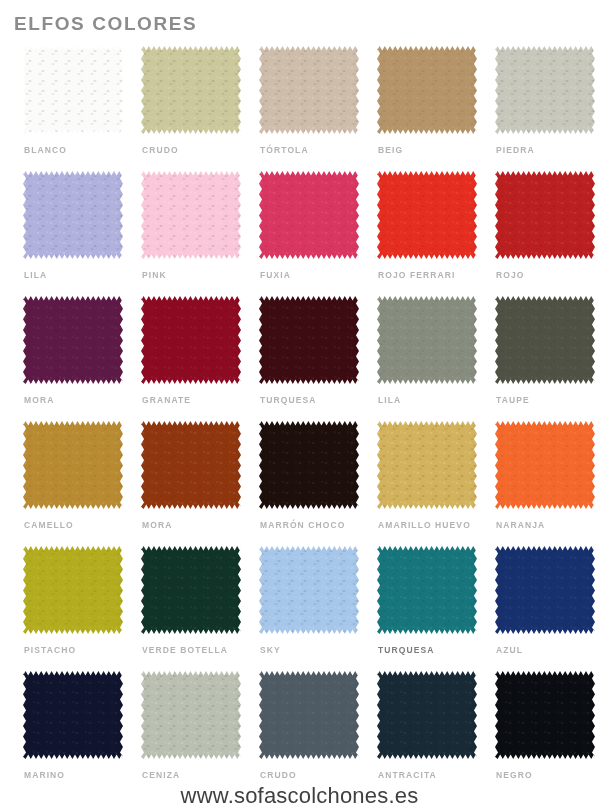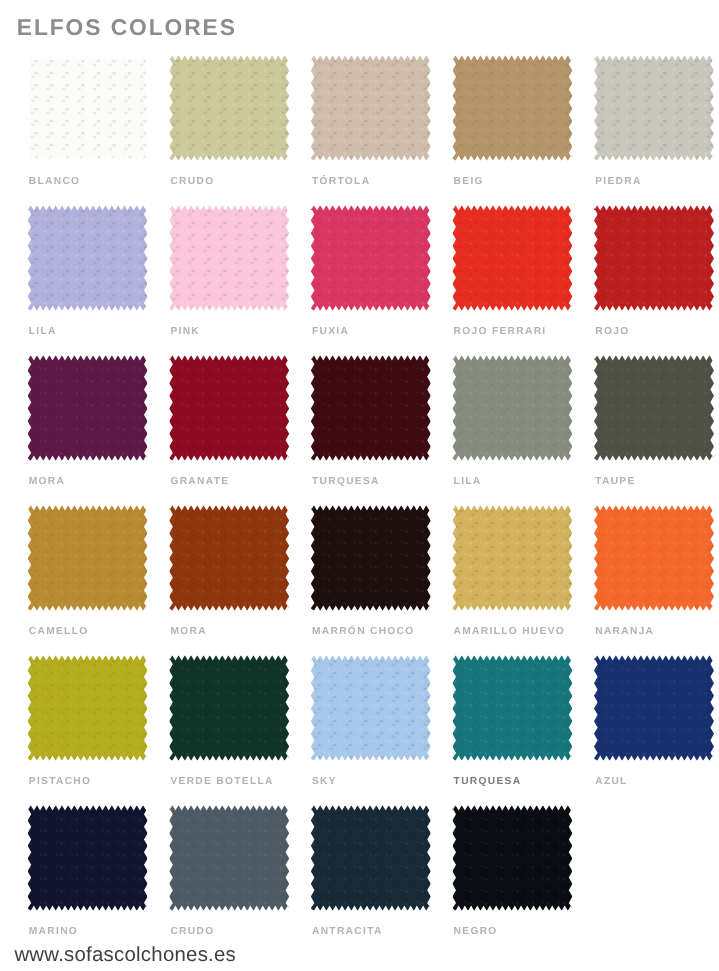--- a/index.html
+++ b/index.html
@@ -137,25 +137,25 @@
     color: #b3b3b3;
     line-height: 11px;
     white-space: nowrap;
   }
 
   .label.emphasis { color: #7b7b7b; }
 
   
   #footer {
     position: absolute;
-    left: 12px;
+    left: 0;
     right: 0;
     top: 785px;
-    text-align: left;
-    font-size: 17px;
+    text-align: center;
+    font-size: 22px;
     color: #3f3f3f;
     letter-spacing: 0.2px;
     line-height: 21px;
   }
 </style>
 </head>
 <body>
 
 <div id="page">
 
@@ -365,20 +365,28 @@
       <div class="cell">
         <div class="swatch-wrap">
           <div class="swatch swatch-dark" style="background-color: rgb(17, 20, 46);">
             <div class="grain"></div>
           </div>
         </div>
         <div class="label">MARINO</div>
       </div>
       <div class="cell">
         <div class="swatch-wrap">
+          <div class="swatch swatch-light" style="background-color: rgb(185, 192, 178);">
+            <div class="grain"></div>
+          </div>
+        </div>
+        <div class="label">CENIZA</div>
+      </div>
+      <div class="cell">
+        <div class="swatch-wrap">
           <div class="swatch swatch-dark" style="background-color: rgb(79, 91, 100);">
             <div class="grain"></div>
           </div>
         </div>
         <div class="label">CRUDO</div>
       </div>
       <div class="cell">
         <div class="swatch-wrap">
           <div class="swatch swatch-dark" style="background-color: rgb(23, 42, 54);">
             <div class="grain"></div>

